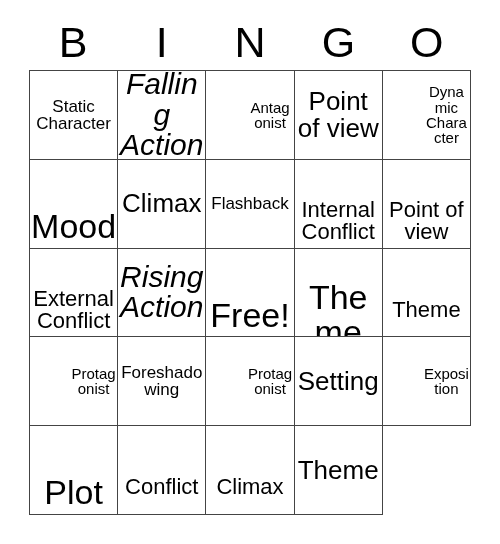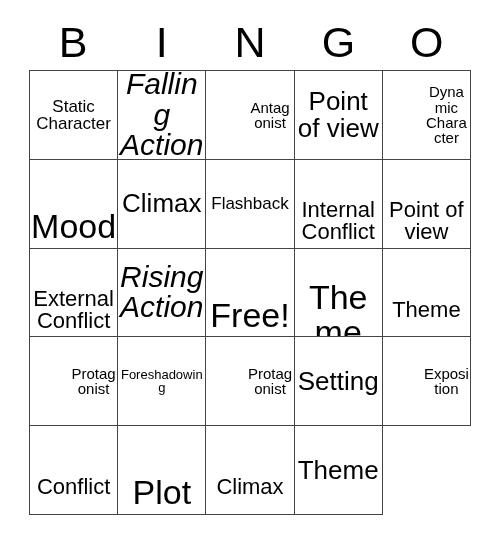--- a/index.html
+++ b/index.html
@@ -77,21 +77,21 @@
     width: 100%;
   }
 
   
   .fs-xxl { font-size: 34px; margin-top: 45px; }
   .fs-xl  { font-size: 30px; font-style: italic; }
   .fs-lg  { font-size: 26px; }
   .fs-md  { font-size: 22px; margin-top: 35px; }
   .fs-sm  { font-size: 17px; }
   .fs-xs  { font-size: 15px; margin-left: 40px; }
-  .fs-xxs { font-size: 13px; }
+  .fs-xxs { font-size: 17px; }
 </style>
 </head>
 <body>
 
 <div class="bingo-card">
 
   <div class="header-row">
     <div class="header-cell">B</div>
     <div class="header-cell">I</div>
     <div class="header-cell">N</div>
@@ -154,24 +154,24 @@
       <div class="cell">
         <span class="cell-text fs-xs">Protagonist</span>
       </div>
       <div class="cell">
         <span class="cell-text fs-lg">Setting</span>
       </div>
       <div class="cell">
         <span class="cell-text fs-xs">Exposition</span>
       </div>
       <div class="cell">
-        <span class="cell-text fs-md">Conflict</span>
+        <span class="cell-text fs-xxl">Plot</span>
       </div>
       <div class="cell">
-        <span class="cell-text fs-xxl">Plot</span>
+        <span class="cell-text fs-md">Conflict</span>
       </div>
       <div class="cell">
         <span class="cell-text fs-md">Climax</span>
       </div>
       <div class="cell">
         <span class="cell-text fs-lg">Theme</span>
       </div>
     </div>
 
 </div>

